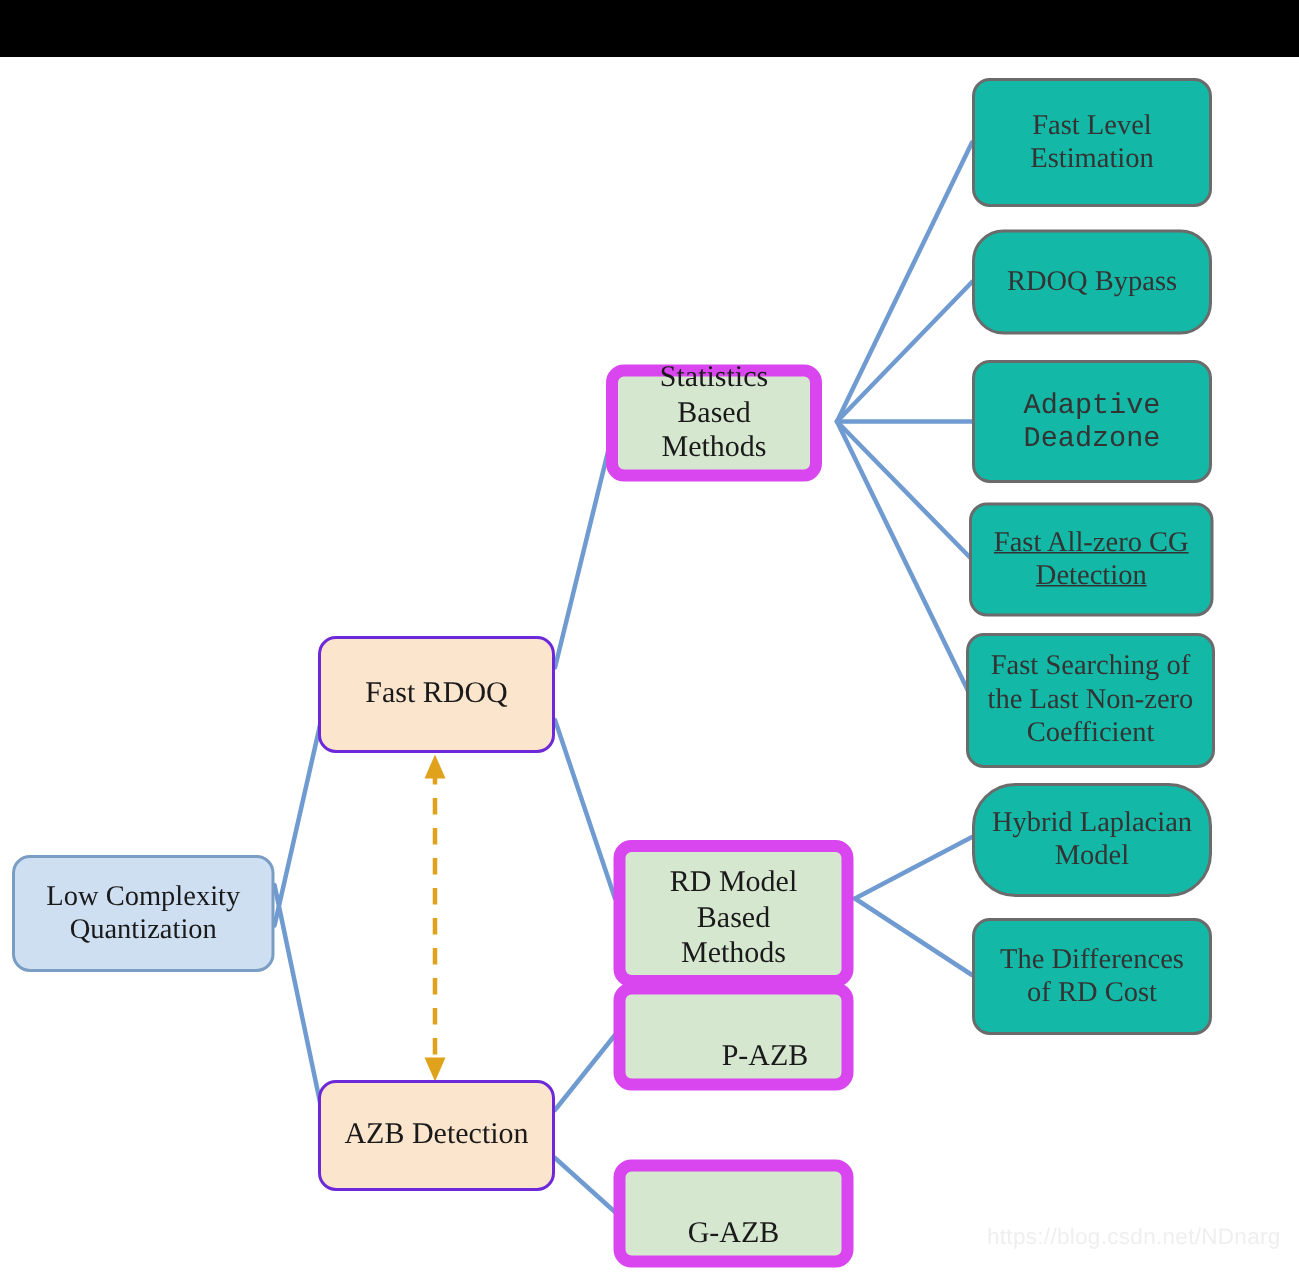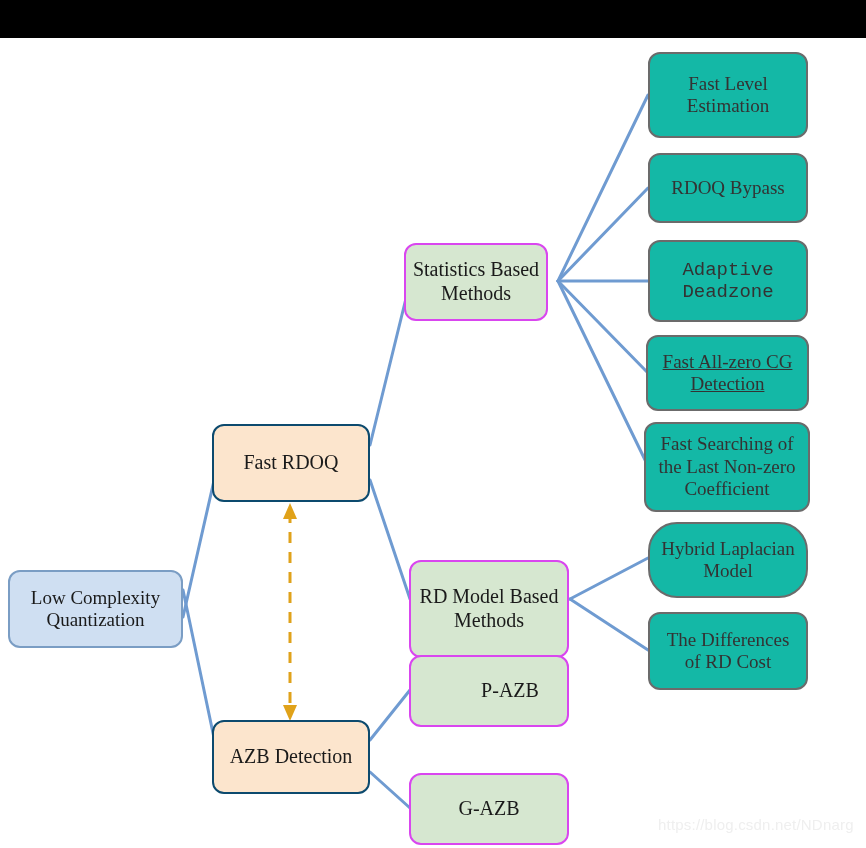--- a/index.html
+++ b/index.html
@@ -5,22 +5,22 @@
   html,body{margin:0;padding:0;background:#ffffff;}
   body{width:866px;height:848px;font-family:"Liberation Serif",serif;}
   #stage{position:relative;width:866px;height:848px;overflow:hidden;background:#ffffff;}
   #letterbox{position:absolute;left:0;top:0;width:866px;height:38px;background:#000000;}
   #edges{position:absolute;left:0;top:0;width:866px;height:848px;}
   .node{position:absolute;box-sizing:border-box;display:flex;align-items:center;
         justify-content:center;text-align:center;border-radius:12px;
         font-family:"Liberation Serif",serif;color:#1a1a1a;line-height:1.18;
         padding:2px 6px;}
   .node.root{background:#cfdff2;border:2px solid #7a9dc4;font-size:19px;}
-  .node.orange{background:#fce5cd;border:2px solid #0c4a6e;font-size:20px;}
-  .node.green{background:#d6e7d0;border:2px solid #d946ef;font-size:20px;}
+  .node.orange{background:#fce5cd;border:2px solid #6d28d9;font-size:20px;}
+  .node.green{background:#d6e7d0;border:8px solid #d946ef;font-size:20px;align-items:flex-end;}
   .node.gray{background:#14b8a6;border:2px solid #6b6b6b;font-size:19px;color:#333;}
   #watermark{position:absolute;left:658px;top:816px;font-family:"Liberation Sans",sans-serif;
              font-size:15px;color:#efefef;letter-spacing:.2px;white-space:nowrap;}
 </style>
 </head>
 <body>
 
 <div id="stage">
 
   <div id="letterbox"></div>
@@ -78,21 +78,21 @@
     <span style="white-space:pre-line;">P-AZB</span>
   </div>
   <div class="node green" style="left:409px;top:773px;width:160px;height:72px;">
     <span style="white-space:pre-line;">G-AZB</span>
   </div>
 
   <div class="node gray" style="left:648px;top:52px;width:160px;height:86px;">
     <span style="white-space:pre-line;">Fast Level
 Estimation</span>
   </div>
-  <div class="node gray" style="left:648px;top:153px;width:160px;height:70px;">
+  <div class="node gray" style="left:648px;top:153px;width:160px;height:70px;border-radius:21px;">
     <span style="white-space:pre-line;">RDOQ Bypass</span>
   </div>
   <div class="node gray" style="left:648px;top:240px;width:160px;height:82px;">
     <span style="white-space:pre-line;font-family:Liberation Mono, monospace;">Adaptive
 Deadzone</span>
   </div>
   <div class="node gray" style="left:646px;top:335px;width:163px;height:76px;">
     <span style="white-space:pre-line;text-decoration:underline;">Fast All-zero CG
 Detection</span>
   </div>

